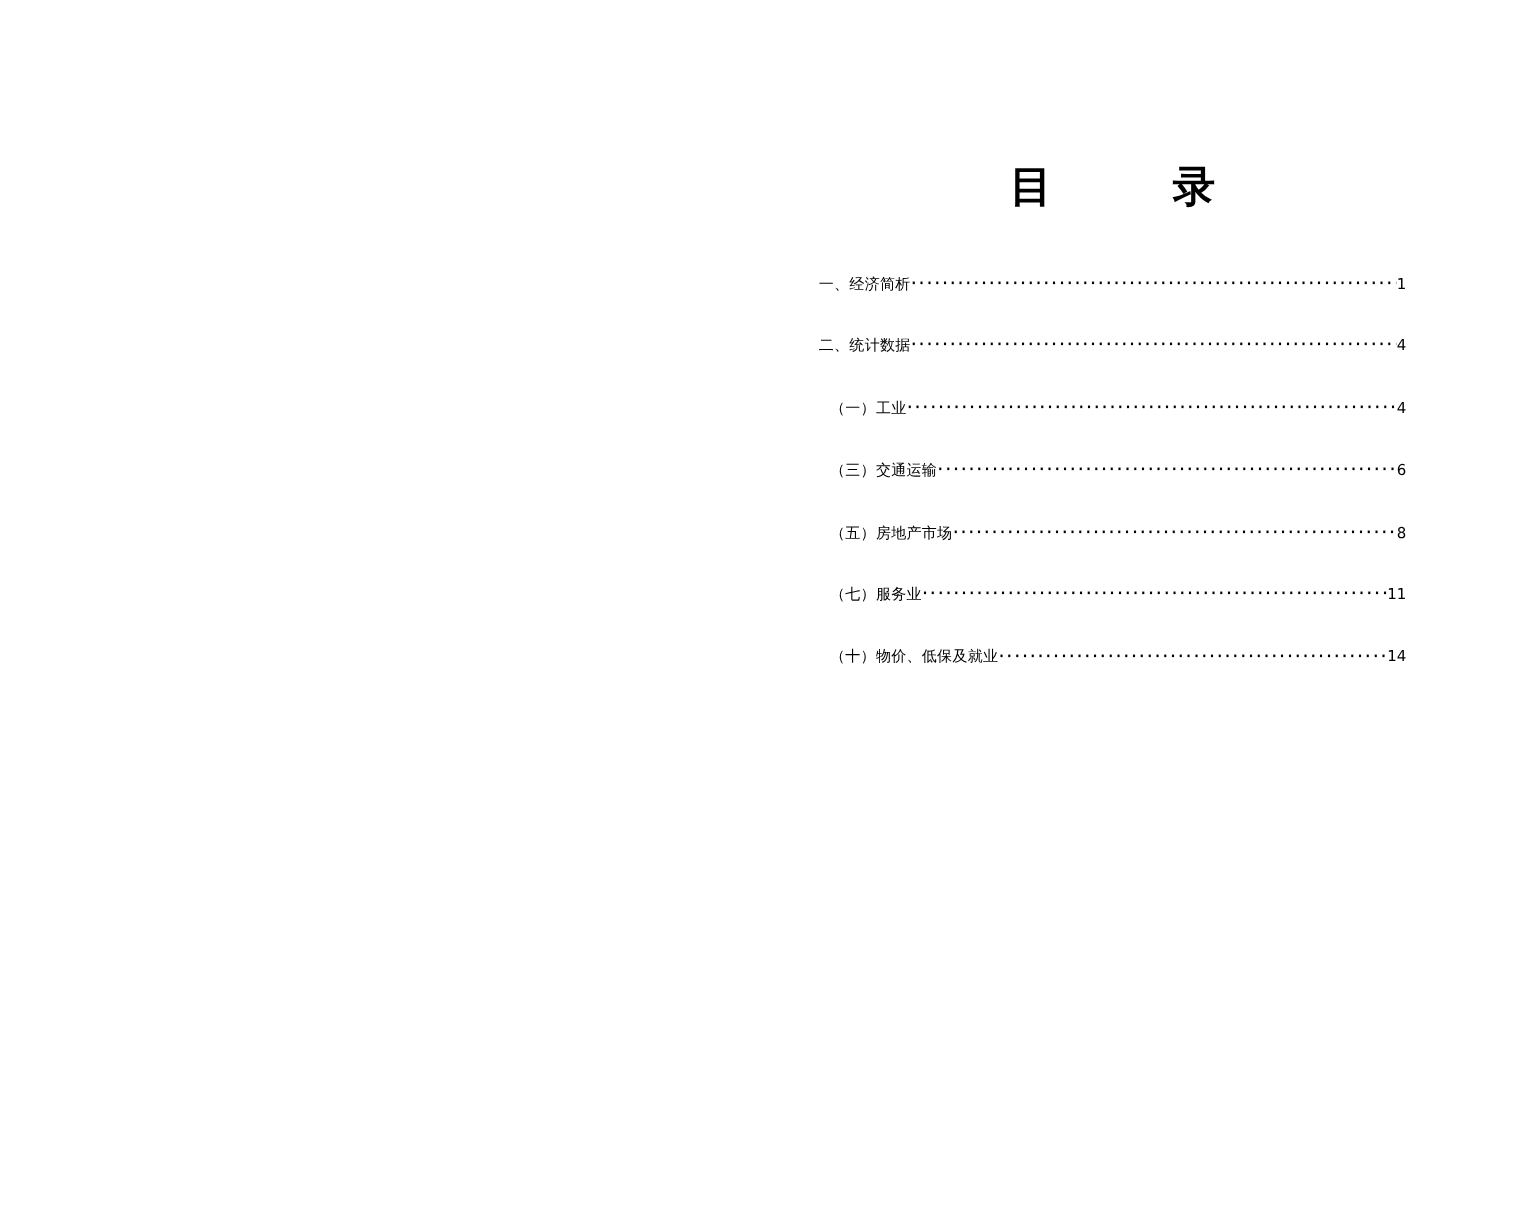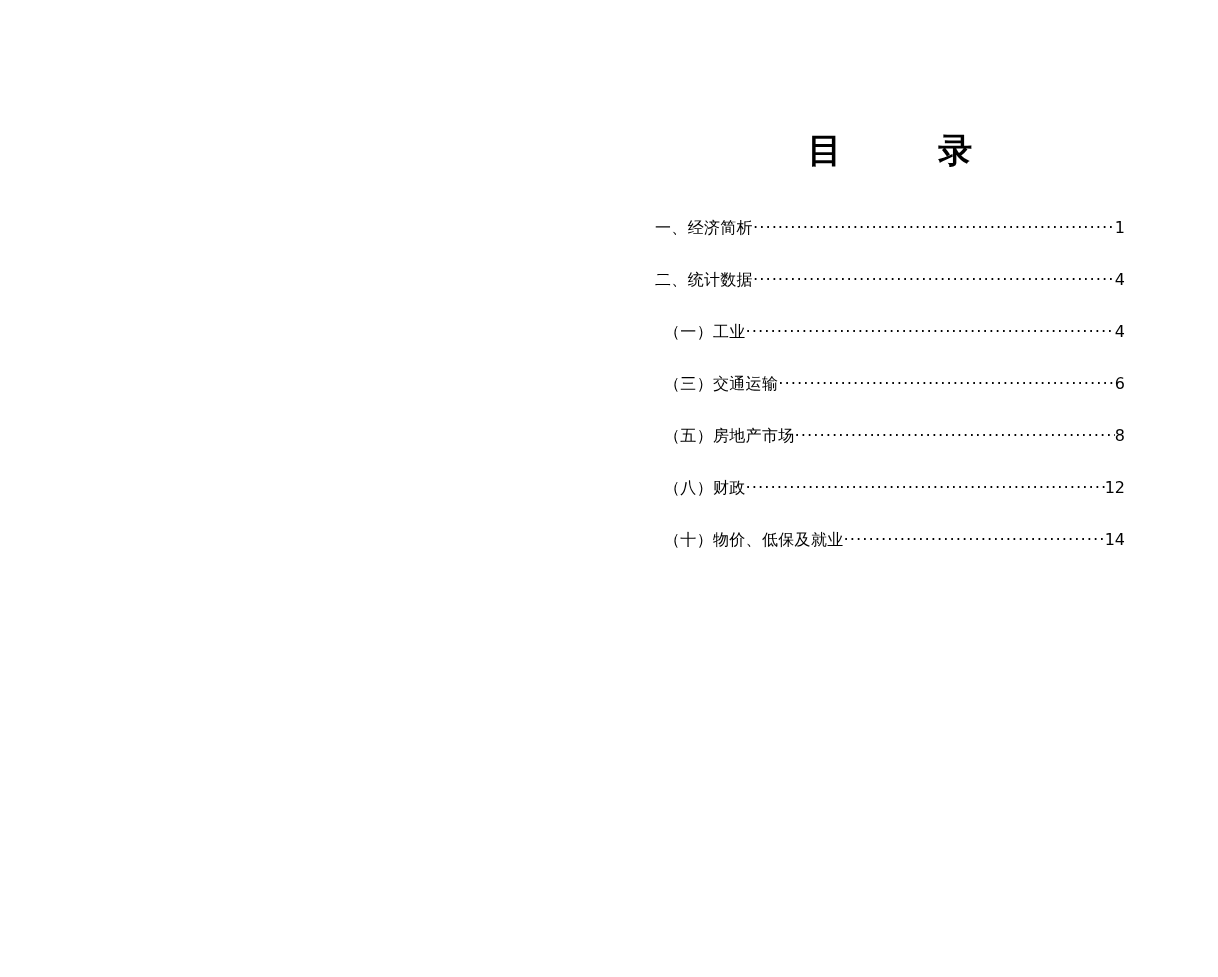--- a/index.html
+++ b/index.html
@@ -37,21 +37,21 @@
     font-family: "DejaVu Sans", "Liberation Sans", sans-serif;
   }
   .toc-list {
     list-style: none;
     margin: 0;
     padding: 0;
   }
   .toc-entry {
     display: flex;
     align-items: baseline;
-    font-size: 16px;
+    font-size: 12px;
     line-height: 1.1;
     margin-bottom: 34.5px;
     white-space: nowrap;
   }
   .toc-entry.lvl2 {
     padding-left: 9px;
   }
   .toc-label {
     flex: 0 0 auto;
     letter-spacing: 0.02em;
@@ -102,23 +102,23 @@
         <span class="toc-label">（三）交通运输</span>
         <span class="toc-dots"></span>
         <span class="toc-page">6</span>
       </li>
       <li class="toc-entry lvl2">
         <span class="toc-label">（五）房地产市场</span>
         <span class="toc-dots"></span>
         <span class="toc-page">8</span>
       </li>
       <li class="toc-entry lvl2">
-        <span class="toc-label">（八）财政</span>
+        <span class="toc-label">（七）服务业</span>
         <span class="toc-dots"></span>
-        <span class="toc-page">12</span>
+        <span class="toc-page">11</span>
       </li>
       <li class="toc-entry lvl2">
         <span class="toc-label">（十）物价、低保及就业</span>
         <span class="toc-dots"></span>
         <span class="toc-page">14</span>
       </li>
     </ul>
   </div>
 </div>
 

